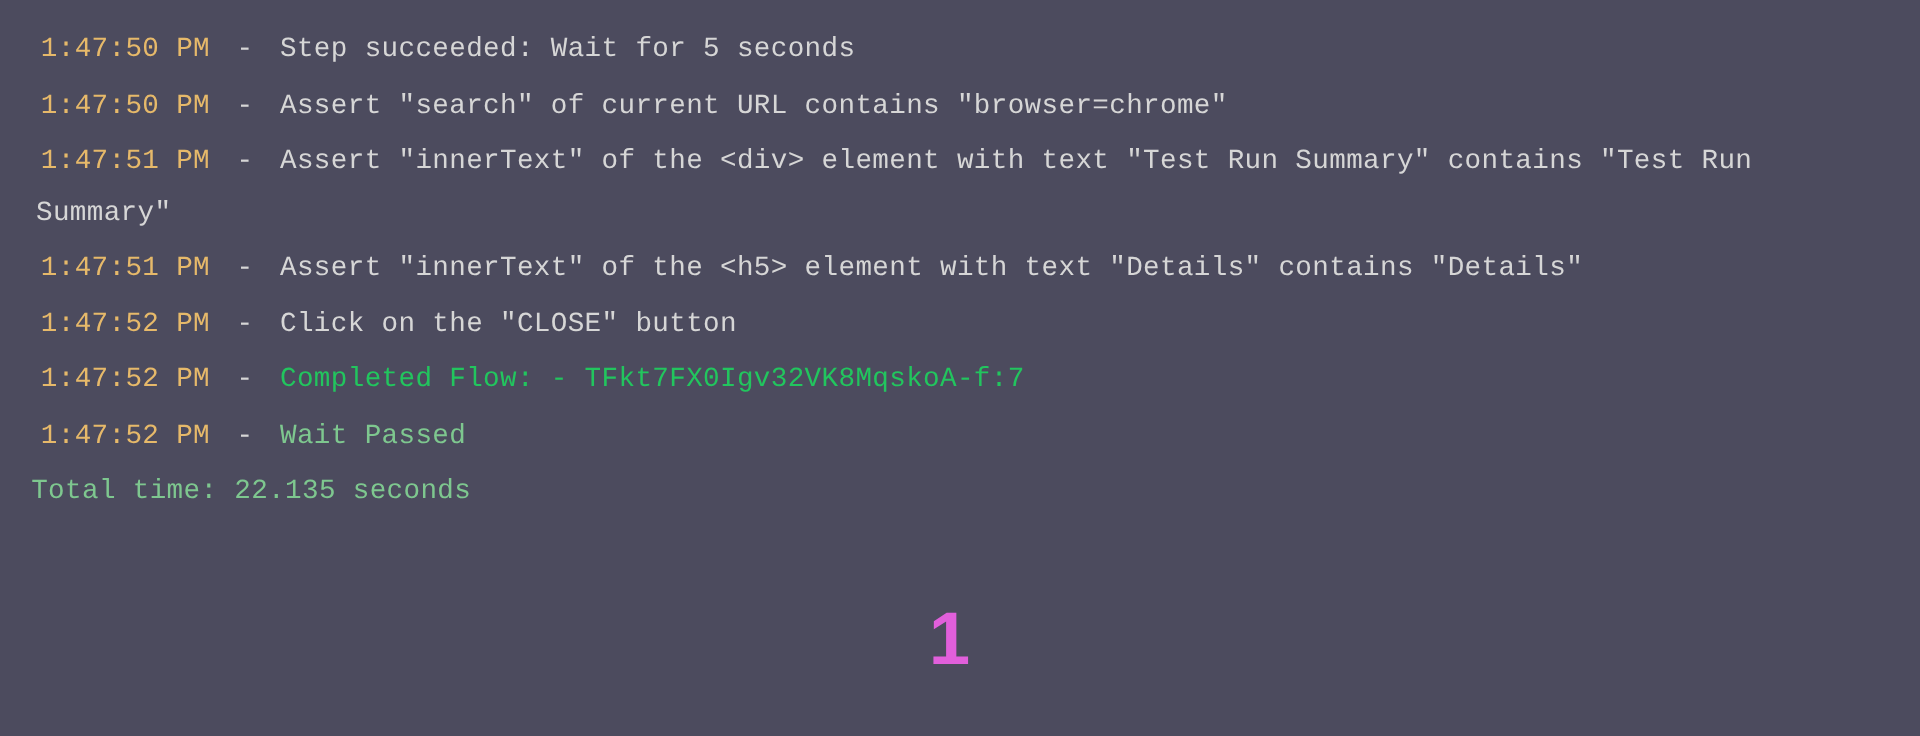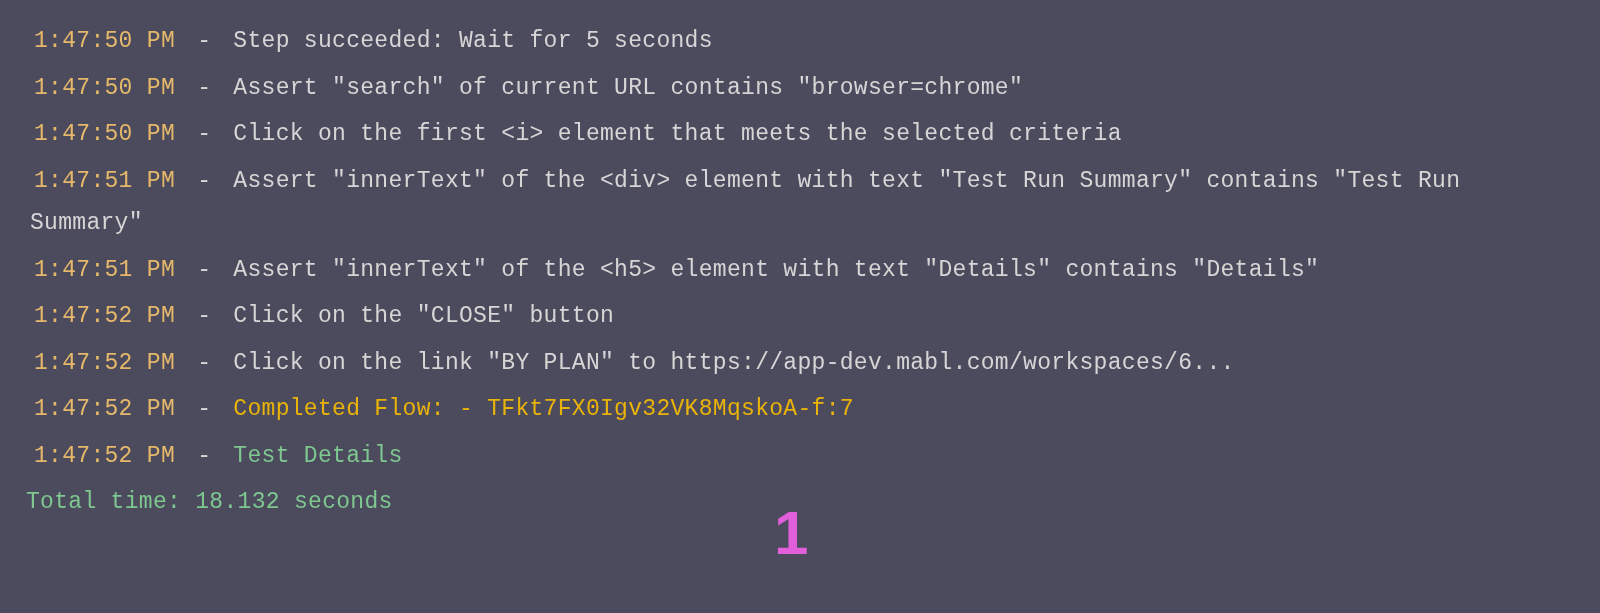--- a/index.html
+++ b/index.html
@@ -31,21 +31,21 @@
     .timestamp {
       color: #e6b96a;
     }
     .sep {
       color: #d6d6d6;
     }
     .msg {
       color: #d6d6d6;
     }
     .flow {
-      color: #eab308;
+      color: #22c55e;
       font-family: Liberation Mono, monospace;
     }
     .passed {
       color: #7ec78f;
     }
     .total {
       color: #7ec78f;
     }
     .annotation {
       position: absolute;
@@ -59,22 +59,20 @@
       top: 490px;
       left: 762px;
     }
   </style>
 </head>
 <body>
 
 <div class="log-container" id="log-output">
     <div class="log-line"><span class="timestamp">1:47:50 PM</span><span class="sep"> - </span><span class="msg">Step succeeded: Wait for 5 seconds</span></div>
     <div class="log-line"><span class="timestamp">1:47:50 PM</span><span class="sep"> - </span><span class="msg">Assert "search" of current URL contains "browser=chrome"</span></div>
-    <div class="log-line"><span class="timestamp">1:47:50 PM</span><span class="sep"> - </span><span class="msg">Click on the first &lt;i&gt; element that meets the selected criteria</span></div>
     <div class="log-line"><span class="timestamp">1:47:51 PM</span><span class="sep"> - </span><span class="msg">Assert "innerText" of the &lt;div&gt; element with text "Test Run Summary" contains "Test Run Summary"</span></div>
     <div class="log-line"><span class="timestamp">1:47:51 PM</span><span class="sep"> - </span><span class="msg">Assert "innerText" of the &lt;h5&gt; element with text "Details" contains "Details"</span></div>
     <div class="log-line"><span class="timestamp">1:47:52 PM</span><span class="sep"> - </span><span class="msg">Click on the "CLOSE" button</span></div>
-    <div class="log-line"><span class="timestamp">1:47:52 PM</span><span class="sep"> - </span><span class="msg">Click on the link "BY PLAN" to https://app-dev.mabl.com/workspaces/6...</span></div>
     <div class="log-line"><span class="timestamp">1:47:52 PM</span><span class="sep"> - </span><span class="flow">Completed Flow: - TFkt7FX0Igv32VK8MqskoA-f:7</span></div>
-    <div class="log-line"><span class="timestamp">1:47:52 PM</span><span class="sep"> - </span><span class="passed">Test Details</span></div>
+    <div class="log-line"><span class="timestamp">1:47:52 PM</span><span class="sep"> - </span><span class="passed">Wait Passed</span></div>
   </div>
-<div class="total">Total time: 18.132 seconds</div>
+<div class="total">Total time: 22.135 seconds</div>
 <div class="annotation ann-1">1</div>
 
 </body></html>

